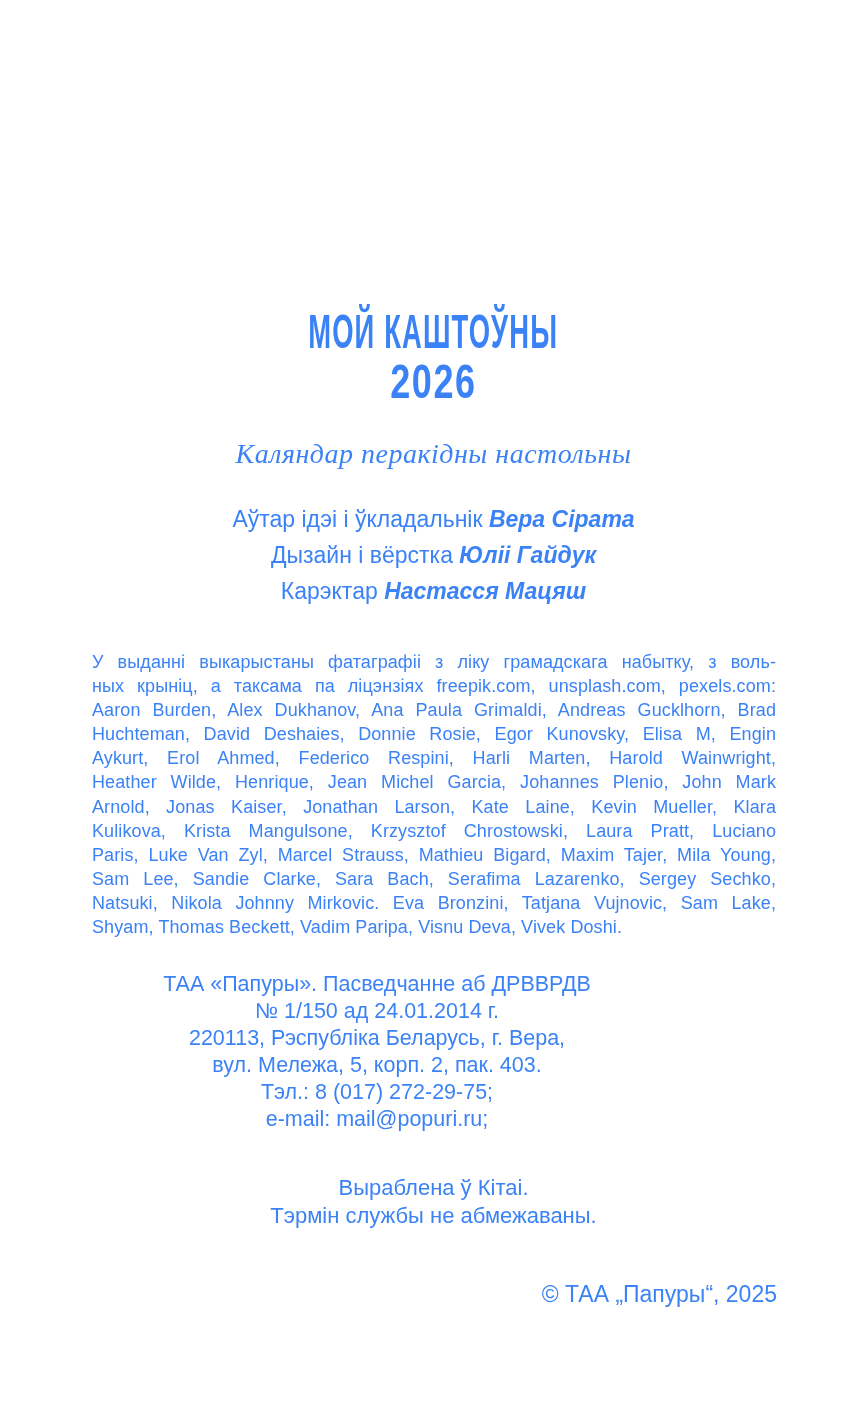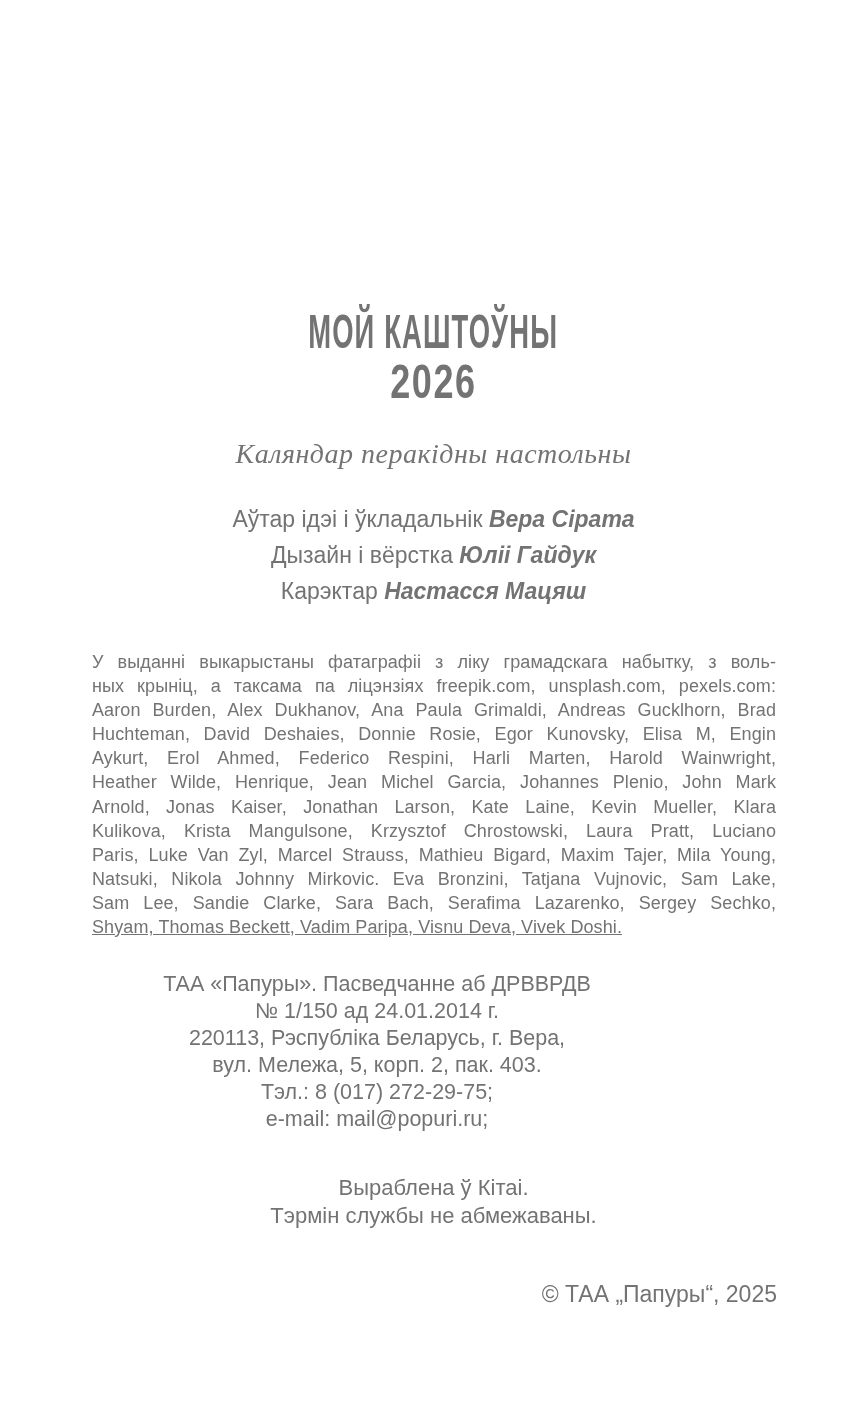--- a/index.html
+++ b/index.html
@@ -5,21 +5,21 @@
   html, body {
     margin: 0;
     padding: 0;
     background: #ffffff;
   }
   .page {
     position: relative;
     width: 867px;
     height: 1418px;
     background: #ffffff;
-    color: #737373;
+    color: #3b82f6;
     font-family: "Liberation Sans", sans-serif;
     overflow: hidden;
   }
   
   .title-block {
     position: absolute;
     top: 307px;
     left: 0;
     width: 867px;
     text-align: center;
@@ -82,21 +82,20 @@
     line-height: 24.1px;
     letter-spacing: 0.1px;
   }
   .jline {
     text-align: justify;
     text-align-last: justify;
   }
   .jline-last {
     text-align: right;
     text-align-last: left;
-    text-decoration: underline;
   }
   
   .publisher {
     position: absolute;
     top: 971px;
     left: 0;
     width: 754px;
     text-align: center;
     font-size: 21.5px;
   }
@@ -148,22 +147,22 @@
   <div class="photo-credits">
     <div class="jline">У выданні выкарыстаны фатаграфіі з ліку грамадскага набытку, з воль-</div>
     <div class="jline">ных крыніц, а таксама па ліцэнзіях freepik.com, unsplash.com, pexels.com:</div>
     <div class="jline">Aaron Burden, Alex Dukhanov, Ana Paula Grimaldi, Andreas Gucklhorn, Brad</div>
     <div class="jline">Huchteman, David Deshaies, Donnie Rosie, Egor Kunovsky, Elisa M, Engin</div>
     <div class="jline">Aykurt, Erol Ahmed, Federico Respini, Harli Marten, Harold Wainwright,</div>
     <div class="jline">Heather Wilde, Henrique, Jean Michel Garcia, Johannes Plenio, John Mark</div>
     <div class="jline">Arnold, Jonas Kaiser, Jonathan Larson, Kate Laine, Kevin Mueller, Klara</div>
     <div class="jline">Kulikova, Krista Mangulsone, Krzysztof Chrostowski, Laura Pratt, Luciano</div>
     <div class="jline">Paris, Luke Van Zyl, Marcel Strauss, Mathieu Bigard, Maxim Tajer, Mila Young,</div>
+    <div class="jline">Sam Lee, Sandie Clarke, Sara Bach, Serafima Lazarenko, Sergey Sechko,</div>
     <div class="jline">Natsuki, Nikola Johnny Mirkovic. Eva Bronzini, Tatjana Vujnovic, Sam Lake,</div>
-    <div class="jline">Sam Lee, Sandie Clarke, Sara Bach, Serafima Lazarenko, Sergey Sechko,</div>
     <div class="jline jline-last">Shyam, Thomas Beckett, Vadim Paripa, Visnu Deva, Vivek Doshi.</div>
   </div>
 
   <div class="publisher">
     <div class="publisher-line">ТАА «Папуры». Пасведчанне аб ДРВВРДВ</div>
     <div class="publisher-line">№ 1/150 ад 24.01.2014 г.</div>
     <div class="publisher-line">220113, Рэспубліка Беларусь, г. Вера,</div>
     <div class="publisher-line">вул. Мележа, 5, корп. 2, пак. 403.</div>
     <div class="publisher-line">Тэл.: 8 (017) 272-29-75;</div>
     <div class="publisher-line">e-mail: mail@popuri.ru;</div>

